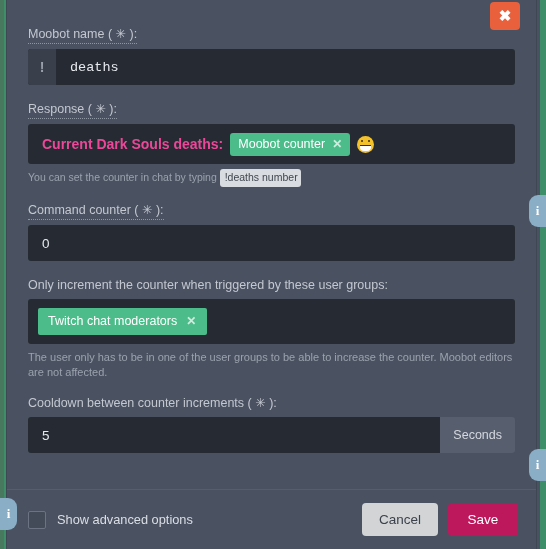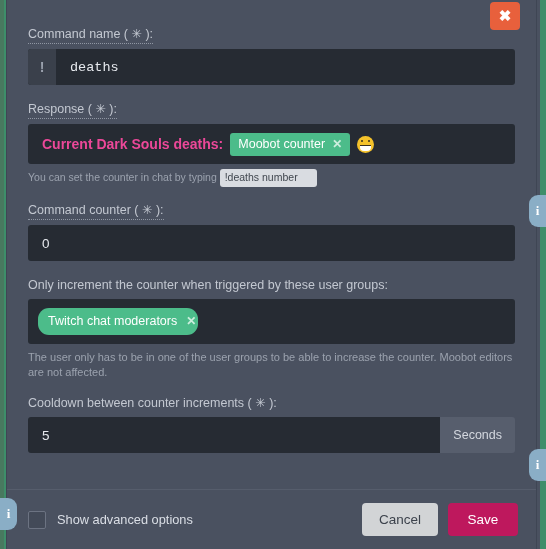--- a/index.html
+++ b/index.html
@@ -171,21 +171,21 @@
   .hint {
     color: #9ba2ae;
     font-size: 10.5px;
     line-height: 15px;
     margin: 0 0 13px 0;
   }
   .code-pill {
     background: #d9dce1;
     color: #41474f;
     border-radius: 3px;
-    padding: 1px 19px 2px 5px;
+    padding: 1px 3px 2px 5px;
     font-size: 10.5px;
     display: inline-block;
   }
 
   .plain-input {
     width: 100%;
     height: 36px;
     background: #262b33;
     border: none;
     border-radius: 3px;
@@ -235,22 +235,22 @@
     margin-bottom: 6px;
     display: flex;
     align-items: center;
     flex-wrap: wrap;
     gap: 6px;
   }
   .tag {
     background: #4cbc8a;
     color: #ffffff;
     font-size: 12.5px;
-    border-radius: 11px;
-    padding: 6px 2px 7px 10px;
+    border-radius: 2px;
+    padding: 6px 11px 7px 10px;
     display: inline-flex;
     align-items: center;
     gap: 9px;
   }
   .tag-x {
     color: #cdeede;
     font-size: 12px;
     font-weight: bold;
     cursor: pointer;
   }
@@ -344,21 +344,21 @@
   </div>
   <div class="edge-right"></div>
 
   <div class="modal">
 
     <button class="close-btn">✖</button>
 
     <div class="modal-body">
 
       <div style="padding-top:24px;">
-        <div class="field-label">Command name ( ✳ ):</div>
+        <div class="field-label">Moobot name ( ✳ ):</div>
         <div class="input-row">
           <div class="input-prefix">!</div>
           <input class="text-input" type="text" value="deaths" style="">
         </div>
       </div>
 
       <div>
         <div class="field-label">Response ( ✳ ):</div>
         <div class="rich-box">
           <span class="rich-text">Current Dark Souls deaths:</span>

